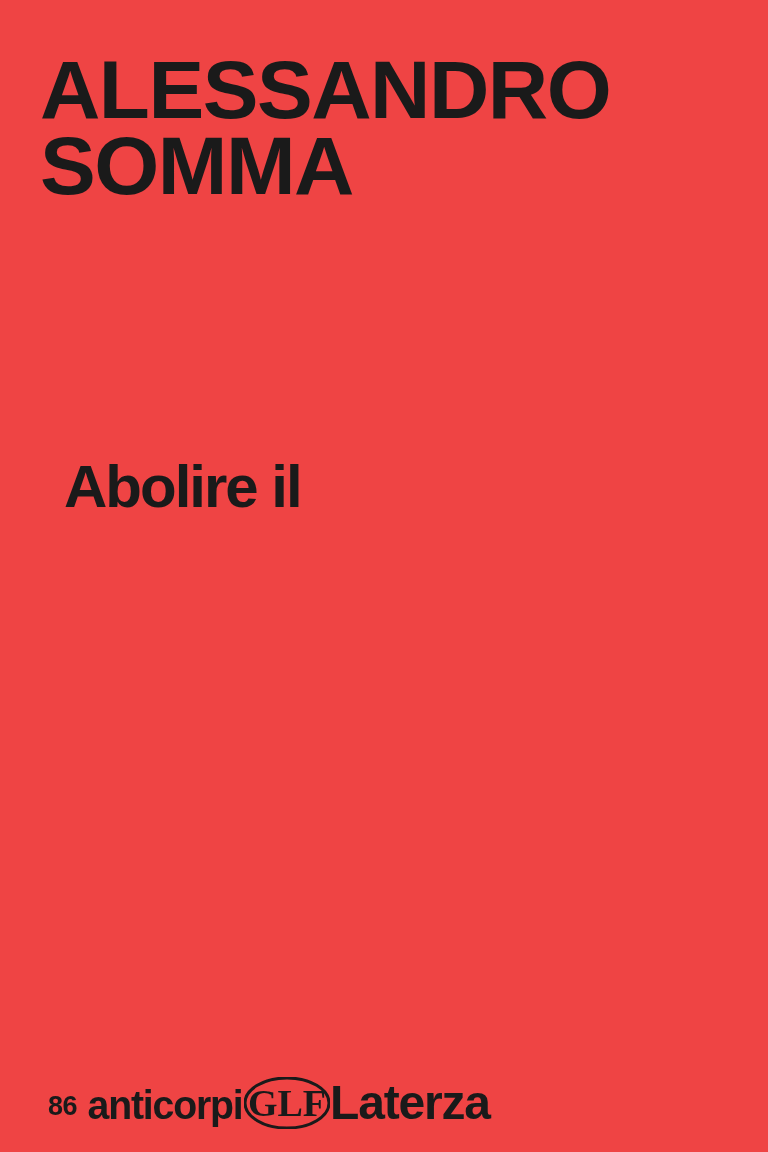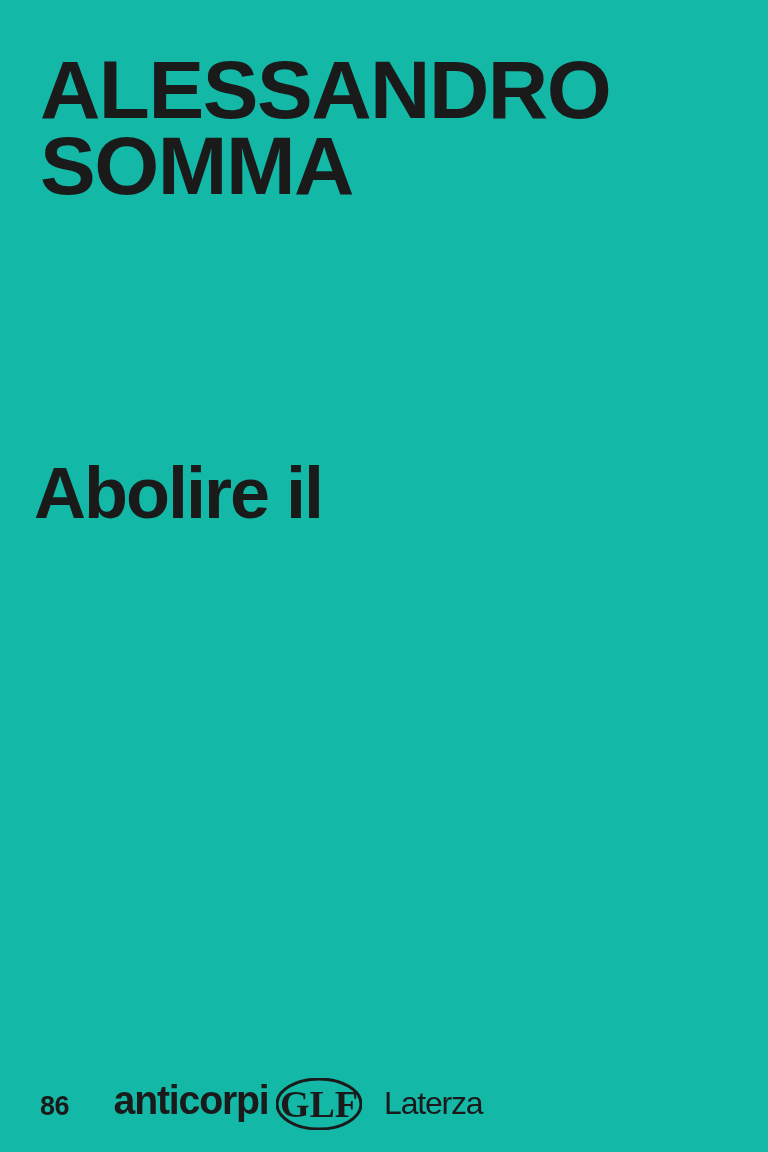--- a/index.html
+++ b/index.html
@@ -10,21 +10,21 @@
     width: 768px;
     height: 1152px;
     background: #FFC907;
     font-family: "Liberation Sans", sans-serif;
     overflow: hidden;
   }
   .cover {
     position: relative;
     width: 768px;
     height: 1152px;
-    background: #14b8a6;
+    background: #ef4444;
     box-sizing: border-box;
   }
 
   
   .author {
     position: absolute;
     left: 40px;
     top: 52px;
     width: 700px;
   }
@@ -59,72 +59,72 @@
   
   .title {
     position: absolute;
     left: 34px;
     top: 452px;
     width: 720px;
   }
   .title-line {
     font-family: "Liberation Sans", sans-serif;
     font-weight: bold;
-    font-size: 72px;
+    font-size: 60px;
     line-height: 1.16;
     letter-spacing: -2px;
     color: #1a1a1a;
     white-space: nowrap;
+    margin-left: 30px;
   }
   .title-line.indent {
     padding-left: 6px;
   }
   .series-number {
     position: absolute;
-    left: 40px;
+    left: 48px;
     bottom: 30px;
     font-family: "Liberation Sans", sans-serif;
     font-weight: bold;
     font-size: 27px;
     color: #1a1a1a;
     letter-spacing: -0.5px;
   }
   .imprint {
     position: absolute;
-    left: 112px;
+    left: 86px;
     bottom: 22px;
     display: flex;
     align-items: baseline;
     gap: 0px;
   }
   .imprint-series {
     font-family: "Liberation Sans", sans-serif;
     font-weight: bold;
     font-size: 40px;
     letter-spacing: -1.2px;
     color: #1a1a1a;
     transform: scaleX(0.98);
     transform-origin: left baseline;
   }
   .glf-logo {
     position: relative;
     width: 86px;
     height: 52px;
-    margin: 0 6px;
+    margin: 0 0;
     align-self: center;
     display: inline-block;
   }
   .glf-logo svg { display: block; }
   .imprint-publisher {
     font-family: "Liberation Sans", sans-serif;
-    font-weight: normal;
-    font-size: 32px;
+    font-weight: bold;
+    font-size: 48px;
     letter-spacing: -1.2px;
     color: #1a1a1a;
-    margin-left: 16px;
   }
 </style>
 </head>
 <body>
 
 <div class="cover">
 
   <div class="author">
     <div class="author-line">ALESSANDRO</div>
     <div class="author-line">SOMMA</div>

